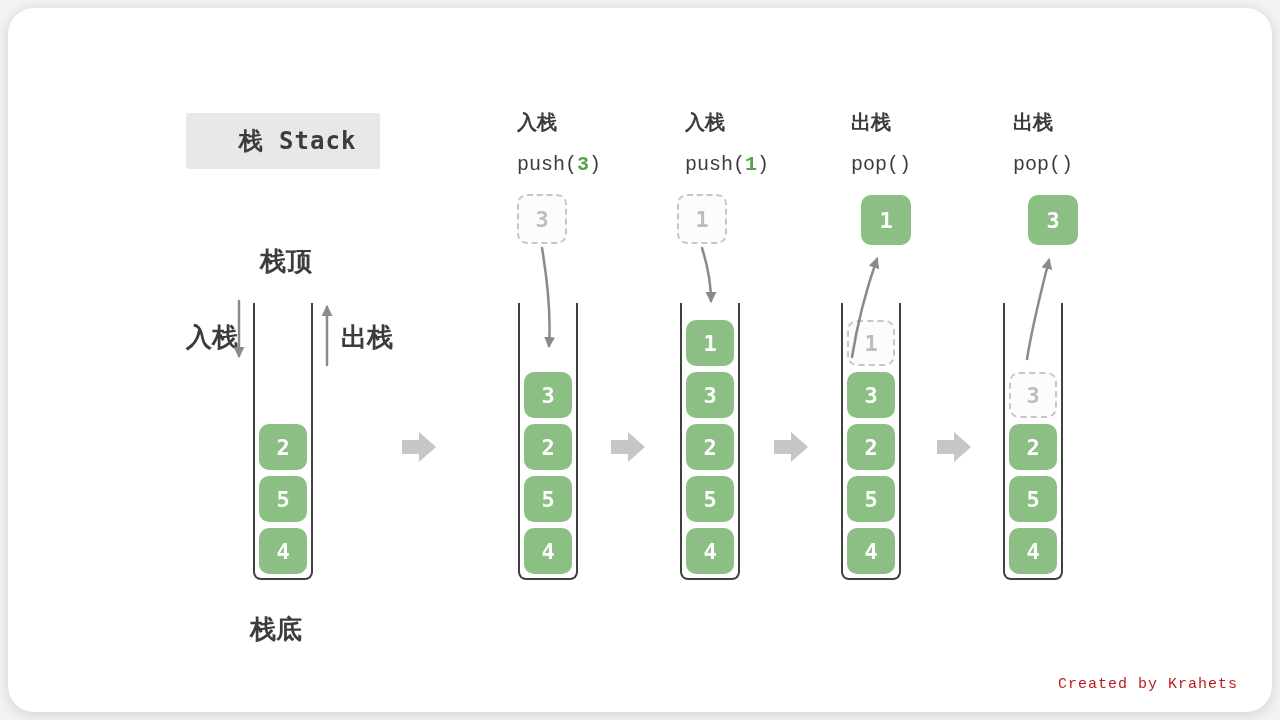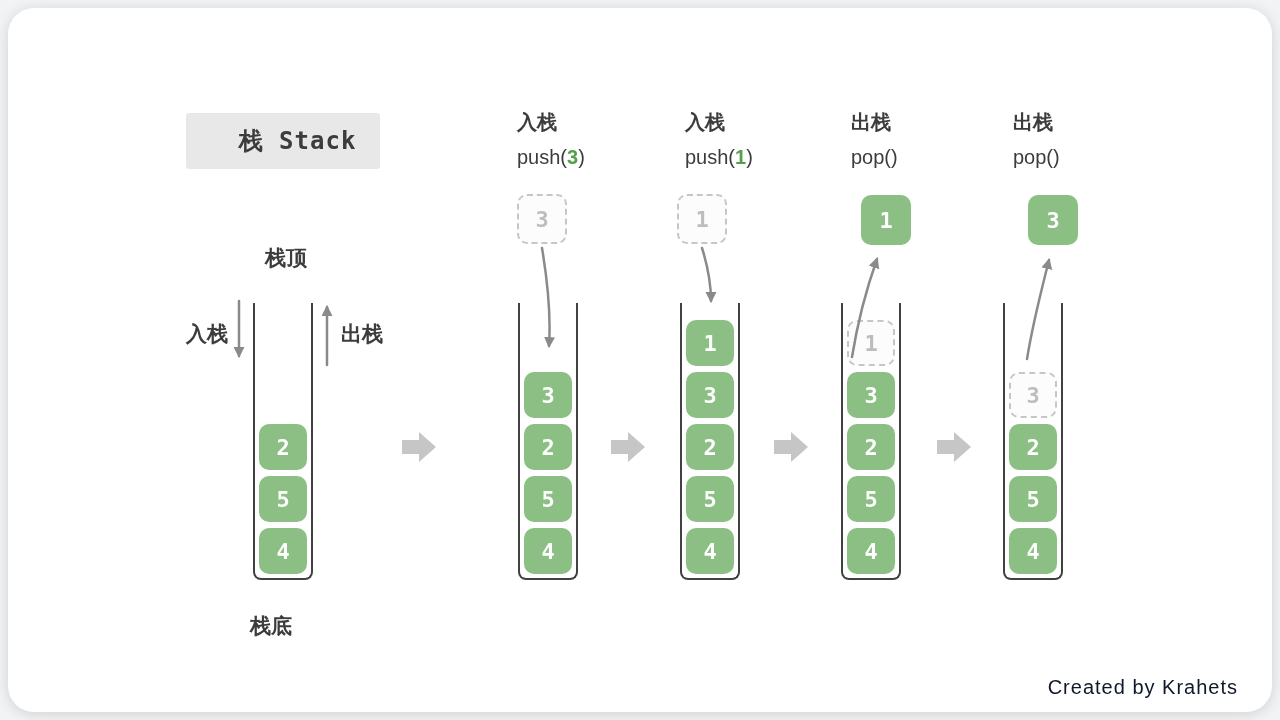--- a/index.html
+++ b/index.html
@@ -10,26 +10,26 @@
 
   
   .title-box { position:absolute; left:186px; top:113px; width:194px; height:56px;
                background:#e8e8e8; border-radius:3px; display:flex; align-items:center; justify-content:center;
                font-family:"DejaVu Sans Mono","DejaVu Sans",sans-serif;
                font-size:24px; font-weight:bold; color:#3c3c3c; letter-spacing:1px;padding-left:29px; }
 
   
   .op { position:absolute; top:108px; }
   .op .cjk  { font-size:20px; font-weight:bold; color:#3c3c3c; line-height:28px; }
-  .op .code { font-family:Liberation Sans, sans-serif; font-size:20px; color:#3c3c3c; line-height:34px; margin-top:4px; }
+  .op .code { font-family:Liberation Mono, monospace; font-size:20px; color:#3c3c3c; line-height:34px; margin-top:12px; }
   .op .code .arg { color:#55a149; font-weight:bold; }
   .op1 { left:517px; } .op2 { left:685px; } .op3 { left:851px; } .op4 { left:1013px; }
 
   
-  .lbl { position:absolute; font-size:21px; font-weight:bold; color:#3c3c3c; }
+  .lbl { position:absolute; font-size:26px; font-weight:bold; color:#3c3c3c; }
   .lbl-top    { left:250px; top:244px; width:72px; text-align:center; }
   .lbl-bottom { left:250px; top:612px; width:72px; }
   .lbl-push   { left:186px; top:320px; }
   .lbl-pop    { left:341px; top:320px; }
 
   
   .stack { position:absolute; top:303px; width:60px; height:277px;
            border-left:2px solid #414141; border-right:2px solid #414141; border-bottom:2px solid #414141;
            border-radius:0 0 8px 8px; }
   .stack.s1 { left:253px; } .stack.s2 { left:518px; } .stack.s3 { left:680px; }
@@ -50,21 +50,21 @@
   .float-cell.ghost { background:#fcfcfc; border:2px dashed #c6c6c6; color:#bdbdbd; }
   .float-cell.solid { background:#8cbf84; color:#ffffff; }
   .f2 { left:517px; top:194px; } .f3 { left:677px; top:194px; }
   .f4 { left:861px; top:195px; } .f5 { left:1028px; top:195px; }
 
   
   svg.overlay { position:absolute; left:0; top:0; pointer-events:none; }
 
   
   .watermark { position:absolute; right:42px; top:676px;
-               font-family:Liberation Sans, sans-serif; font-size:20px; color:#0f172a; letter-spacing:1px; }
+               font-family:Liberation Mono, monospace; font-size:15px; color:#b91c1c; letter-spacing:1px; }
 </style>
 </head>
 <body>
 
 <div id="page">
   <div class="card"></div>
 
   <div class="title-box">
     <span>栈 Stack</span>
   </div>

